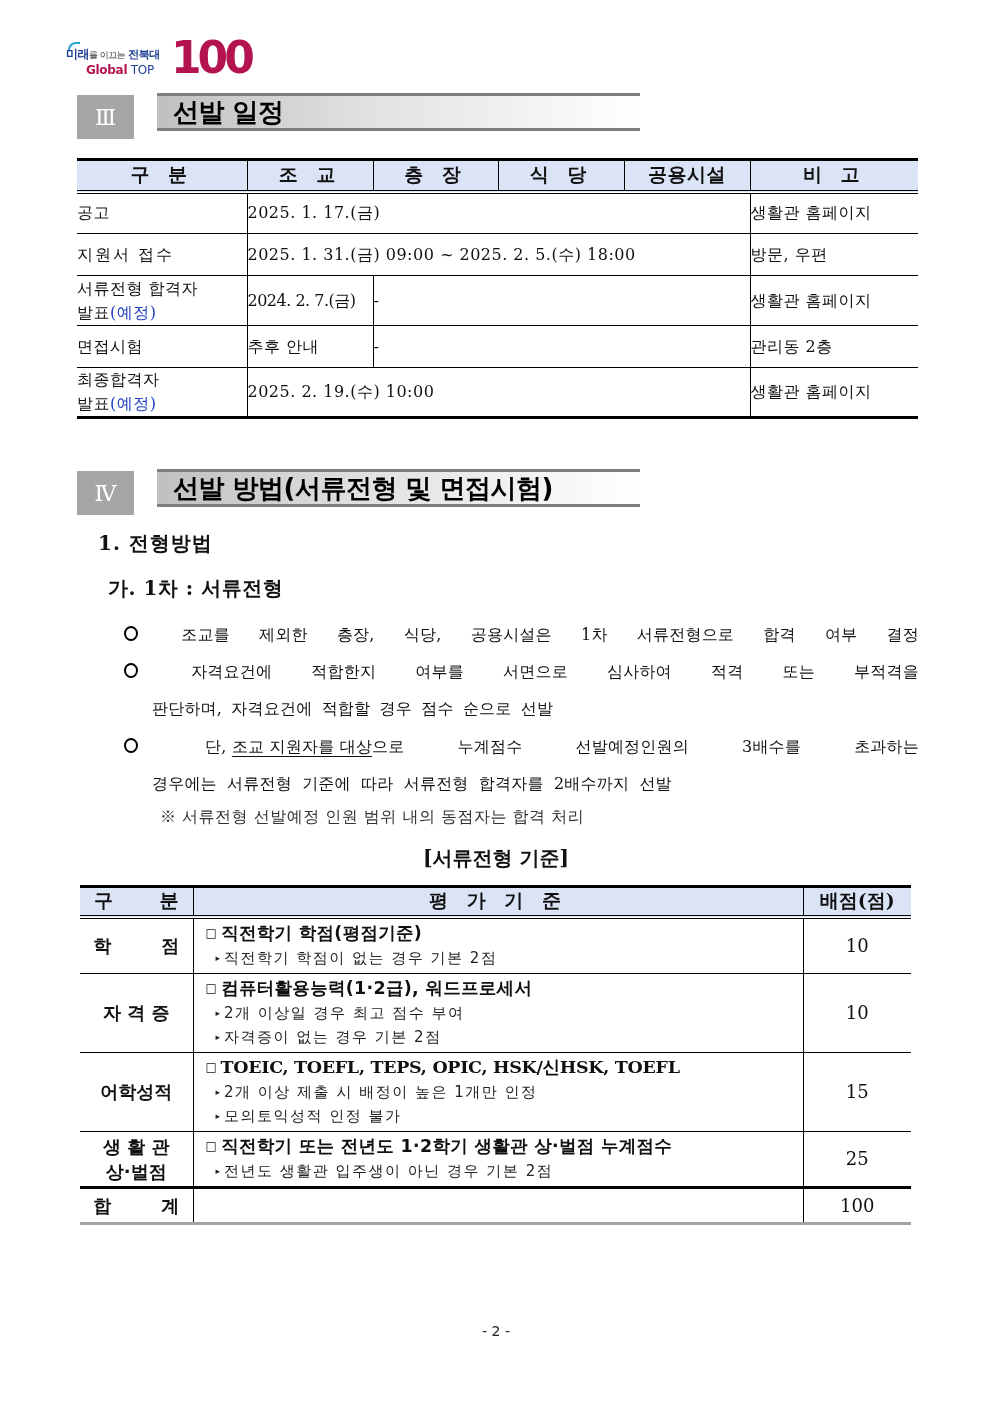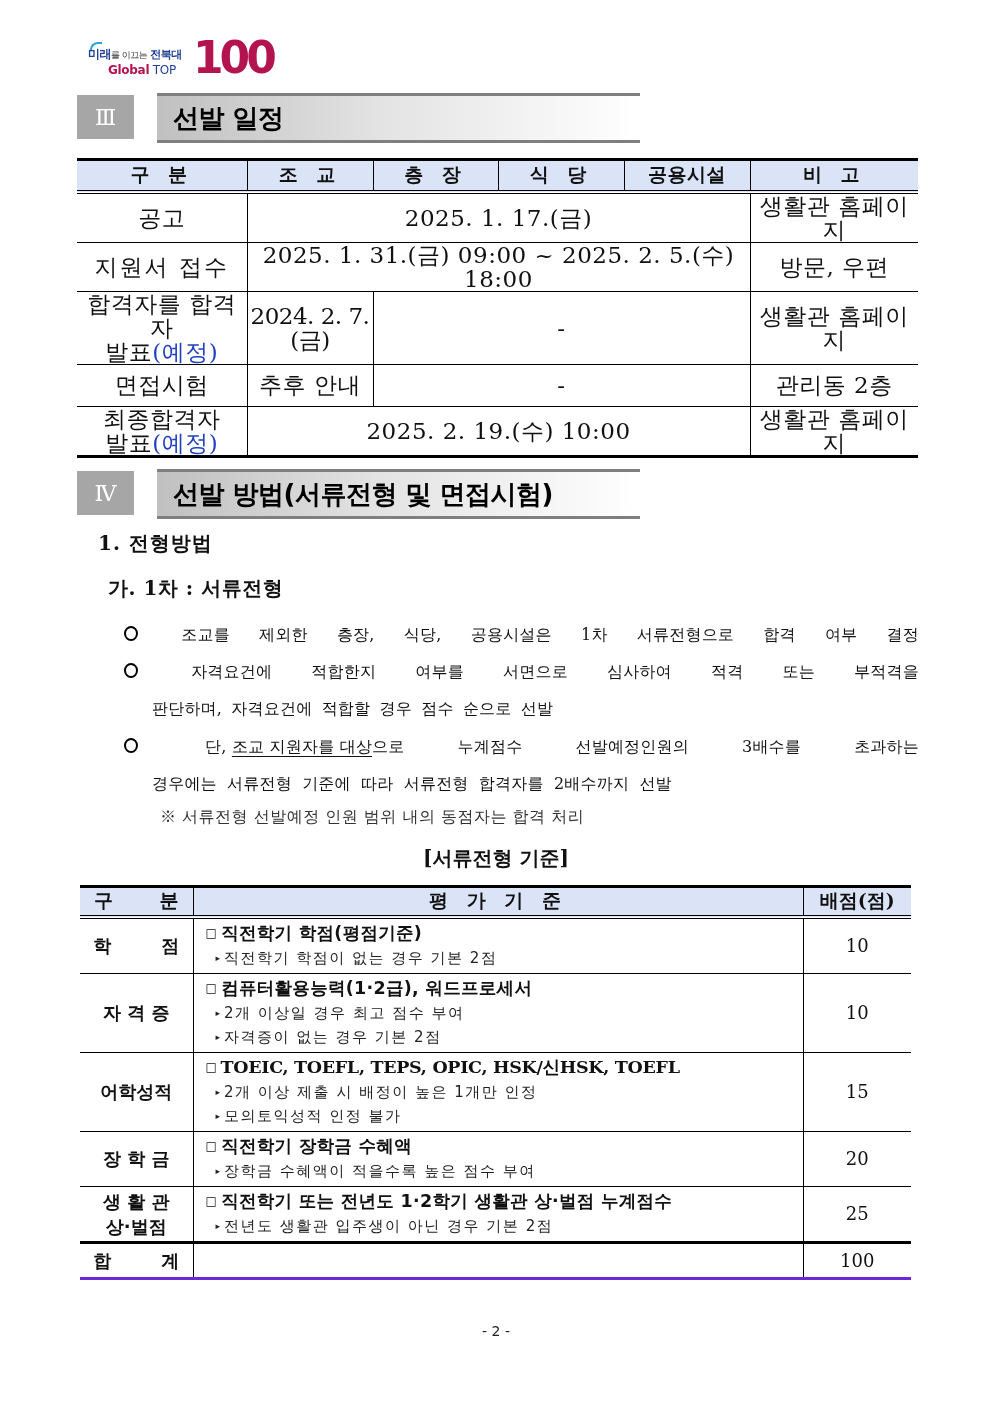--- a/index.html
+++ b/index.html
@@ -1,61 +1,61 @@
 <!DOCTYPE html>
 <html><head>
 <meta charset="utf-8">
 <style>
   * { box-sizing: border-box; margin: 0; padding: 0; }
   html, body { width: 992px; height: 1403px; background: #ffffff; }
   body { position: relative; font-family: "DejaVu Serif", "Liberation Serif", serif; color: #111; overflow: hidden; }
 
   
-  .logo { position: absolute; left: 88px; top: 40px; width: 175px; height: 48px; }
+  .logo { position: absolute; left: 66px; top: 40px; width: 175px; height: 48px; }
   .logo .line1 { position: absolute; left: 0; top: 6px; font-family: "DejaVu Sans", sans-serif; font-size: 10px; font-weight: bold; white-space: nowrap; letter-spacing: -0.5px; }
   .logo .line1 .mirae { color: #1d3f94; font-size: 12px; }
   .logo .line1 .mid { color: #333; font-weight: normal; font-size: 9px; }
   .logo .line1 .jb { color: #1d3f94; font-size: 11px; }
   .logo .line2 { position: absolute; left: 20px; top: 23px; font-family: "DejaVu Sans", sans-serif; font-size: 12px; white-space: nowrap; letter-spacing: -0.3px; }
   .logo .line2 .global { color: #b3144f; font-weight: bold; }
   .logo .line2 .top { color: #1d3f94; }
   .logo .hundred { position: absolute; left: 105px; top: -4px; font-family: "DejaVu Sans", sans-serif; font-size: 44px; font-weight: bold; color: #b3144f; letter-spacing: -4px; line-height: 1; }
   .logo .swoosh { position: absolute; left: 2px; top: 2px; width: 12px; height: 8px; border-top: 2px solid #2aa3d8; border-left: 2px solid #2aa3d8; border-radius: 10px 0 0 0; }
 
   
   .sec-num { position: absolute; width: 57px; height: 44px; background: #a6a6a6; color: #fff; font-family: "DejaVu Serif", serif; font-size: 22px; display: flex; align-items: center; justify-content: center; }
-  .sec-bar { position: absolute; height: 50px; border-top: 3px solid #7f7f7f; border-bottom: 3px solid #7f7f7f; background: linear-gradient(to right, #c0c0c0 0%, #e2e2e2 45%, #ffffff 100%); display: flex; align-items: center; padding-left: 16px; font-family: "DejaVu Sans", sans-serif; font-weight: bold; font-size: 26px; color: #000; letter-spacing: -0.5px; }
+  .sec-bar { position: absolute; height: 38px; border-top: 3px solid #7f7f7f; border-bottom: 3px solid #7f7f7f; background: linear-gradient(to right, #c0c0c0 0%, #e2e2e2 45%, #ffffff 100%); display: flex; align-items: center; padding-left: 16px; font-family: "DejaVu Sans", sans-serif; font-weight: bold; font-size: 26px; color: #000; letter-spacing: -0.5px; }
 
   
   table { border-collapse: collapse; position: absolute; table-layout: fixed; }
   .t1 { left: 77px; top: 158px; width: 841px; font-size: 17.5px; }
   .t1 th { background: #dbe4f7; font-weight: bold; height: 32px; font-size: 19px; letter-spacing: 6px; border-top: 3px solid #000; border-bottom: 4px double #000; border-left: 1px solid #000; border-right: 1px solid #000; }
   .t1 th:first-child { border-left: none; }
   .t1 th:last-child { border-right: none; }
-  .t1 td { text-align: center; border: 1px solid #000; font-size: 23px; line-height: 24px; letter-spacing: 0.5px; }
+  .t1 td { text-align: left; border: 1px solid #000; font-size: 16px; line-height: 24px; letter-spacing: 0.5px; }
   .t1 td:first-child { border-left: none; }
   .t1 td:last-child { border-right: none; }
   .t1 tr:last-child td { border-bottom: 3px solid #000; }
   .blue { color: #1f3fbf; }
 
   .t2 { left: 80px; top: 885px; width: 831px; }
   .t2 th { background: #dbe4f7; font-weight: bold; height: 30px; font-size: 19px; border-top: 3px solid #000; border-bottom: 4px double #000; border-left: 1px solid #000; border-right: 1px solid #000; }
   .t2 th:first-child { border-left: none; }
   .t2 th:last-child { border-right: none; }
   .t2 td { border: 1px solid #000; vertical-align: middle; }
   .t2 td:first-child { border-left: none; }
   .t2 td:last-child { border-right: none; }
   .t2 .cat { font-family: "DejaVu Sans", sans-serif; font-weight: bold; font-size: 18px; text-align: center; line-height: 25px; }
   .t2 .crit { padding-left: 12px; padding-top: 2px; padding-bottom: 2px; }
   .t2 .crit .main { font-family: "DejaVu Sans", sans-serif; font-weight: bold; font-size: 17.5px; line-height: 24px; white-space: nowrap; letter-spacing: 0.3px; }
   .t2 .crit .main .box { font-weight: normal; font-size: 12px; margin-right: 4px; position: relative; top: -2px; }
   .t2 .crit .sub { font-family: "DejaVu Sans", sans-serif; font-size: 15px; line-height: 22px; padding-left: 10px; white-space: nowrap; letter-spacing: 1.5px; color: #222; }
   .t2 .crit .sub .tri { font-size: 9px; margin-right: 4px; position: relative; top: -2px; letter-spacing: 0; }
   .t2 .score { text-align: center; font-size: 18px; }
-  .t2 tr.total td { border-top: 3px solid #000; border-bottom: 3px solid #6d28d9; height: 36px; }
+  .t2 tr.total td { border-top: 3px solid #000; border-bottom: 3px solid #a3a3a3; height: 36px; }
 
   
   .h1 { position: absolute; left: 98px; top: 530px; font-size: 20px; font-weight: bold; letter-spacing: 1px; }
   .h2 { position: absolute; left: 108px; top: 575px; font-size: 20px; font-weight: bold; letter-spacing: 0.5px; }
   .bullet { position: absolute; left: 124px; font-size: 16px; line-height: 37px; width: 795px; letter-spacing: 0.2px; }
   .bullet .circ { display: inline-block; width: 14px; height: 15px; border: 2.5px solid #000; border-radius: 50%; margin-right: 14px; vertical-align: -1px; }
   .bullet .line { display: flex; justify-content: space-between; white-space: nowrap; }
   .bullet .cont { padding-left: 28px; white-space: nowrap; }
   .underline { text-decoration: underline; text-underline-offset: 4px; }
   .note { position: absolute; left: 160px; top: 807px; font-size: 16px; color: #333; letter-spacing: 0.5px; white-space: nowrap; }
@@ -104,21 +104,21 @@
       <td colspan="4">2025. 1. 17.(금)</td>
       <td>생활관 홈페이지</td>
     </tr>
     <tr style="height:42px">
       <td style="letter-spacing:2px">지원서 접수</td>
       <td colspan="4">2025. 1. 31.(금) 09:00 ~ 2025. 2. 5.(수) 18:00</td>
       <td>방문, 우편</td>
     </tr>
     <tr style="height:50px">
       <td>
-        <div>합격자를 합격자</div>
+        <div>서류전형 합격자</div>
         <div><span>발표</span><span class="blue">(예정)</span></div>
       </td>
       <td style="letter-spacing:-0.5px">2024. 2. 7.(금)</td>
       <td colspan="3">-</td>
       <td>생활관 홈페이지</td>
     </tr>
     <tr style="height:42px">
       <td>면접시험</td>
       <td>추후 안내</td>
       <td colspan="3">-</td>
@@ -220,28 +220,20 @@
     </tr>
     <tr style="height:76px">
       <td class="cat">어학성적</td>
       <td class="crit">
         <div class="main" style="font-family:'DejaVu Serif',serif; letter-spacing:-0.3px;"><span class="box">□</span><span>TOEIC, TOEFL, TEPS, OPIC, HSK/신HSK, TOEFL</span></div>
         <div class="sub"><span class="tri">▸</span><span>2개 이상 제출 시 배정이 높은 1개만 인정</span></div>
         <div class="sub"><span class="tri">▸</span><span>모의토익성적 인정 불가</span></div>
       </td>
       <td class="score">15</td>
     </tr>
-    <tr style="height:52px">
-      <td class="cat" style="white-space:pre">장 학 금</td>
-      <td class="crit">
-        <div class="main"><span class="box">□</span><span>직전학기 장학금 수혜액</span></div>
-        <div class="sub"><span class="tri">▸</span><span>장학금 수혜액이 적을수록 높은 점수 부여</span></div>
-      </td>
-      <td class="score">20</td>
-    </tr>
     <tr style="height:54px">
       <td class="cat">
         <div style="white-space:pre">생 활 관</div>
         <div>상·벌점</div>
       </td>
       <td class="crit">
         <div class="main"><span class="box">□</span><span>직전학기 또는 전년도 1·2학기 생활관 상·벌점 누계점수</span></div>
         <div class="sub"><span class="tri">▸</span><span>전년도 생활관 입주생이 아닌 경우 기본 2점</span></div>
       </td>
       <td class="score">25</td>

